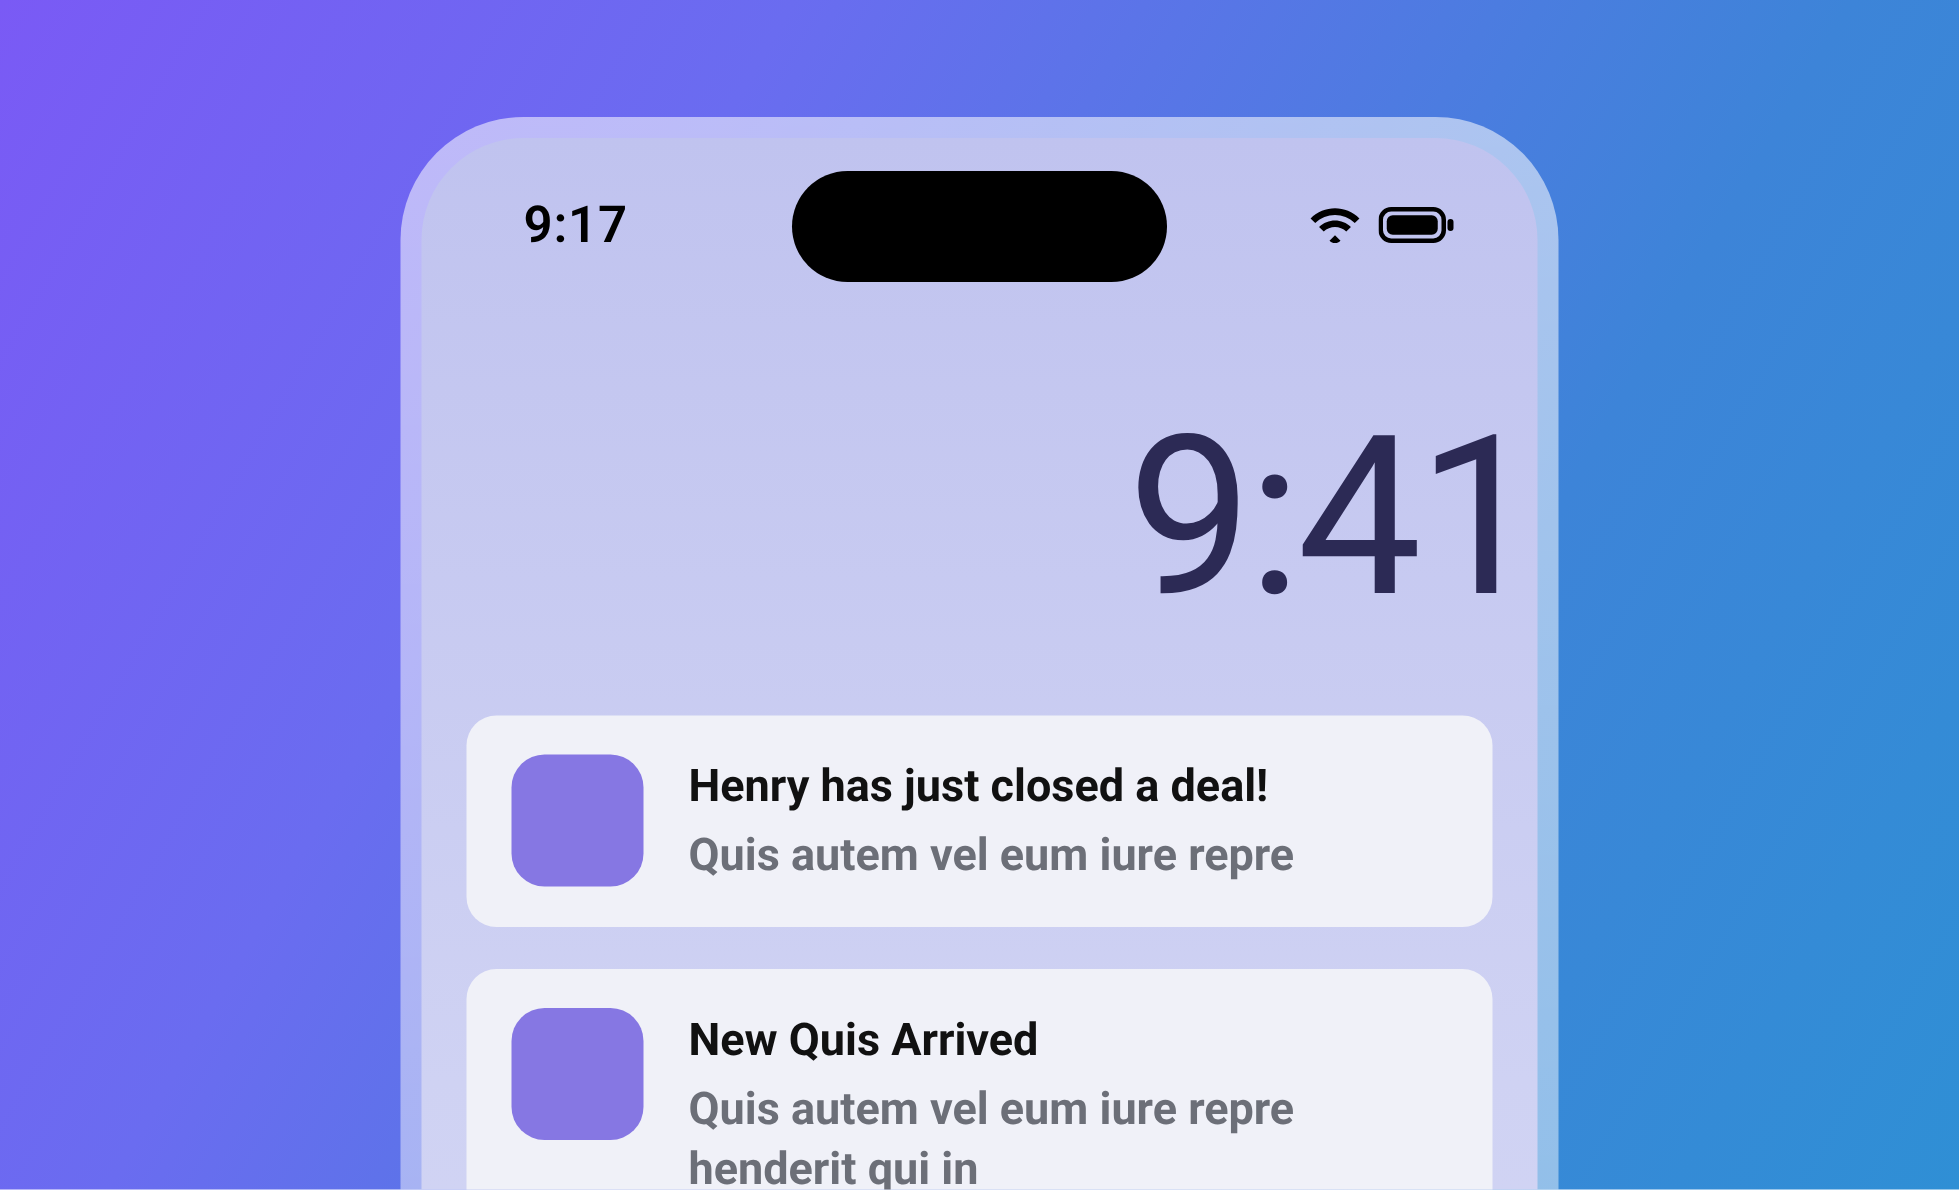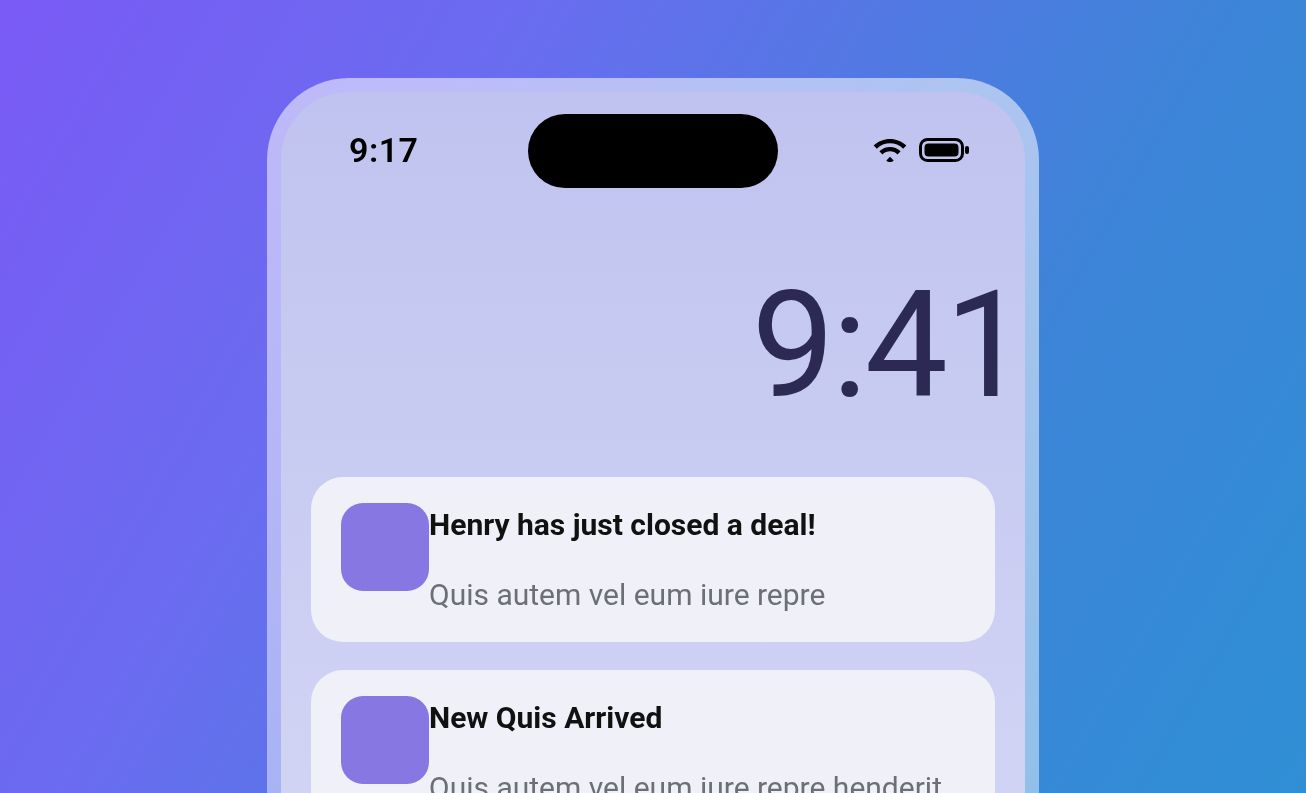--- a/index.html
+++ b/index.html
@@ -87,24 +87,25 @@
     left: 0;
     width: 100%;
     padding: 0 30px;
     display: flex;
     flex-direction: column;
     gap: 28px;
   }
 
   .notification {
     background: #f0f1f8;
-    border-radius: 32px;
+    border-radius: 20px;
     padding: 26px 30px;
     display: flex;
     align-items: flex-start;
+    gap: 30px;
   }
 
   .notif-icon {
     width: 88px;
     height: 88px;
     border-radius: 22px;
     background: #8677e3;
     flex-shrink: 0;
   }
 
@@ -117,24 +118,23 @@
 
   .notif-title {
     font-size: 30px;
     font-weight: 700;
     color: #111;
     line-height: 1.2;
   }
 
   .notif-body {
     font-size: 30px;
-    font-weight: 400;
+    font-weight: 700;
     color: #6c6f78;
     line-height: 1.35;
-    margin-top: 24px;
   }
 </style>
 </head>
 <body>
 
 <div class="phone-frame">
   <div class="phone-screen">
 
     <div class="dynamic-island"></div>
 

